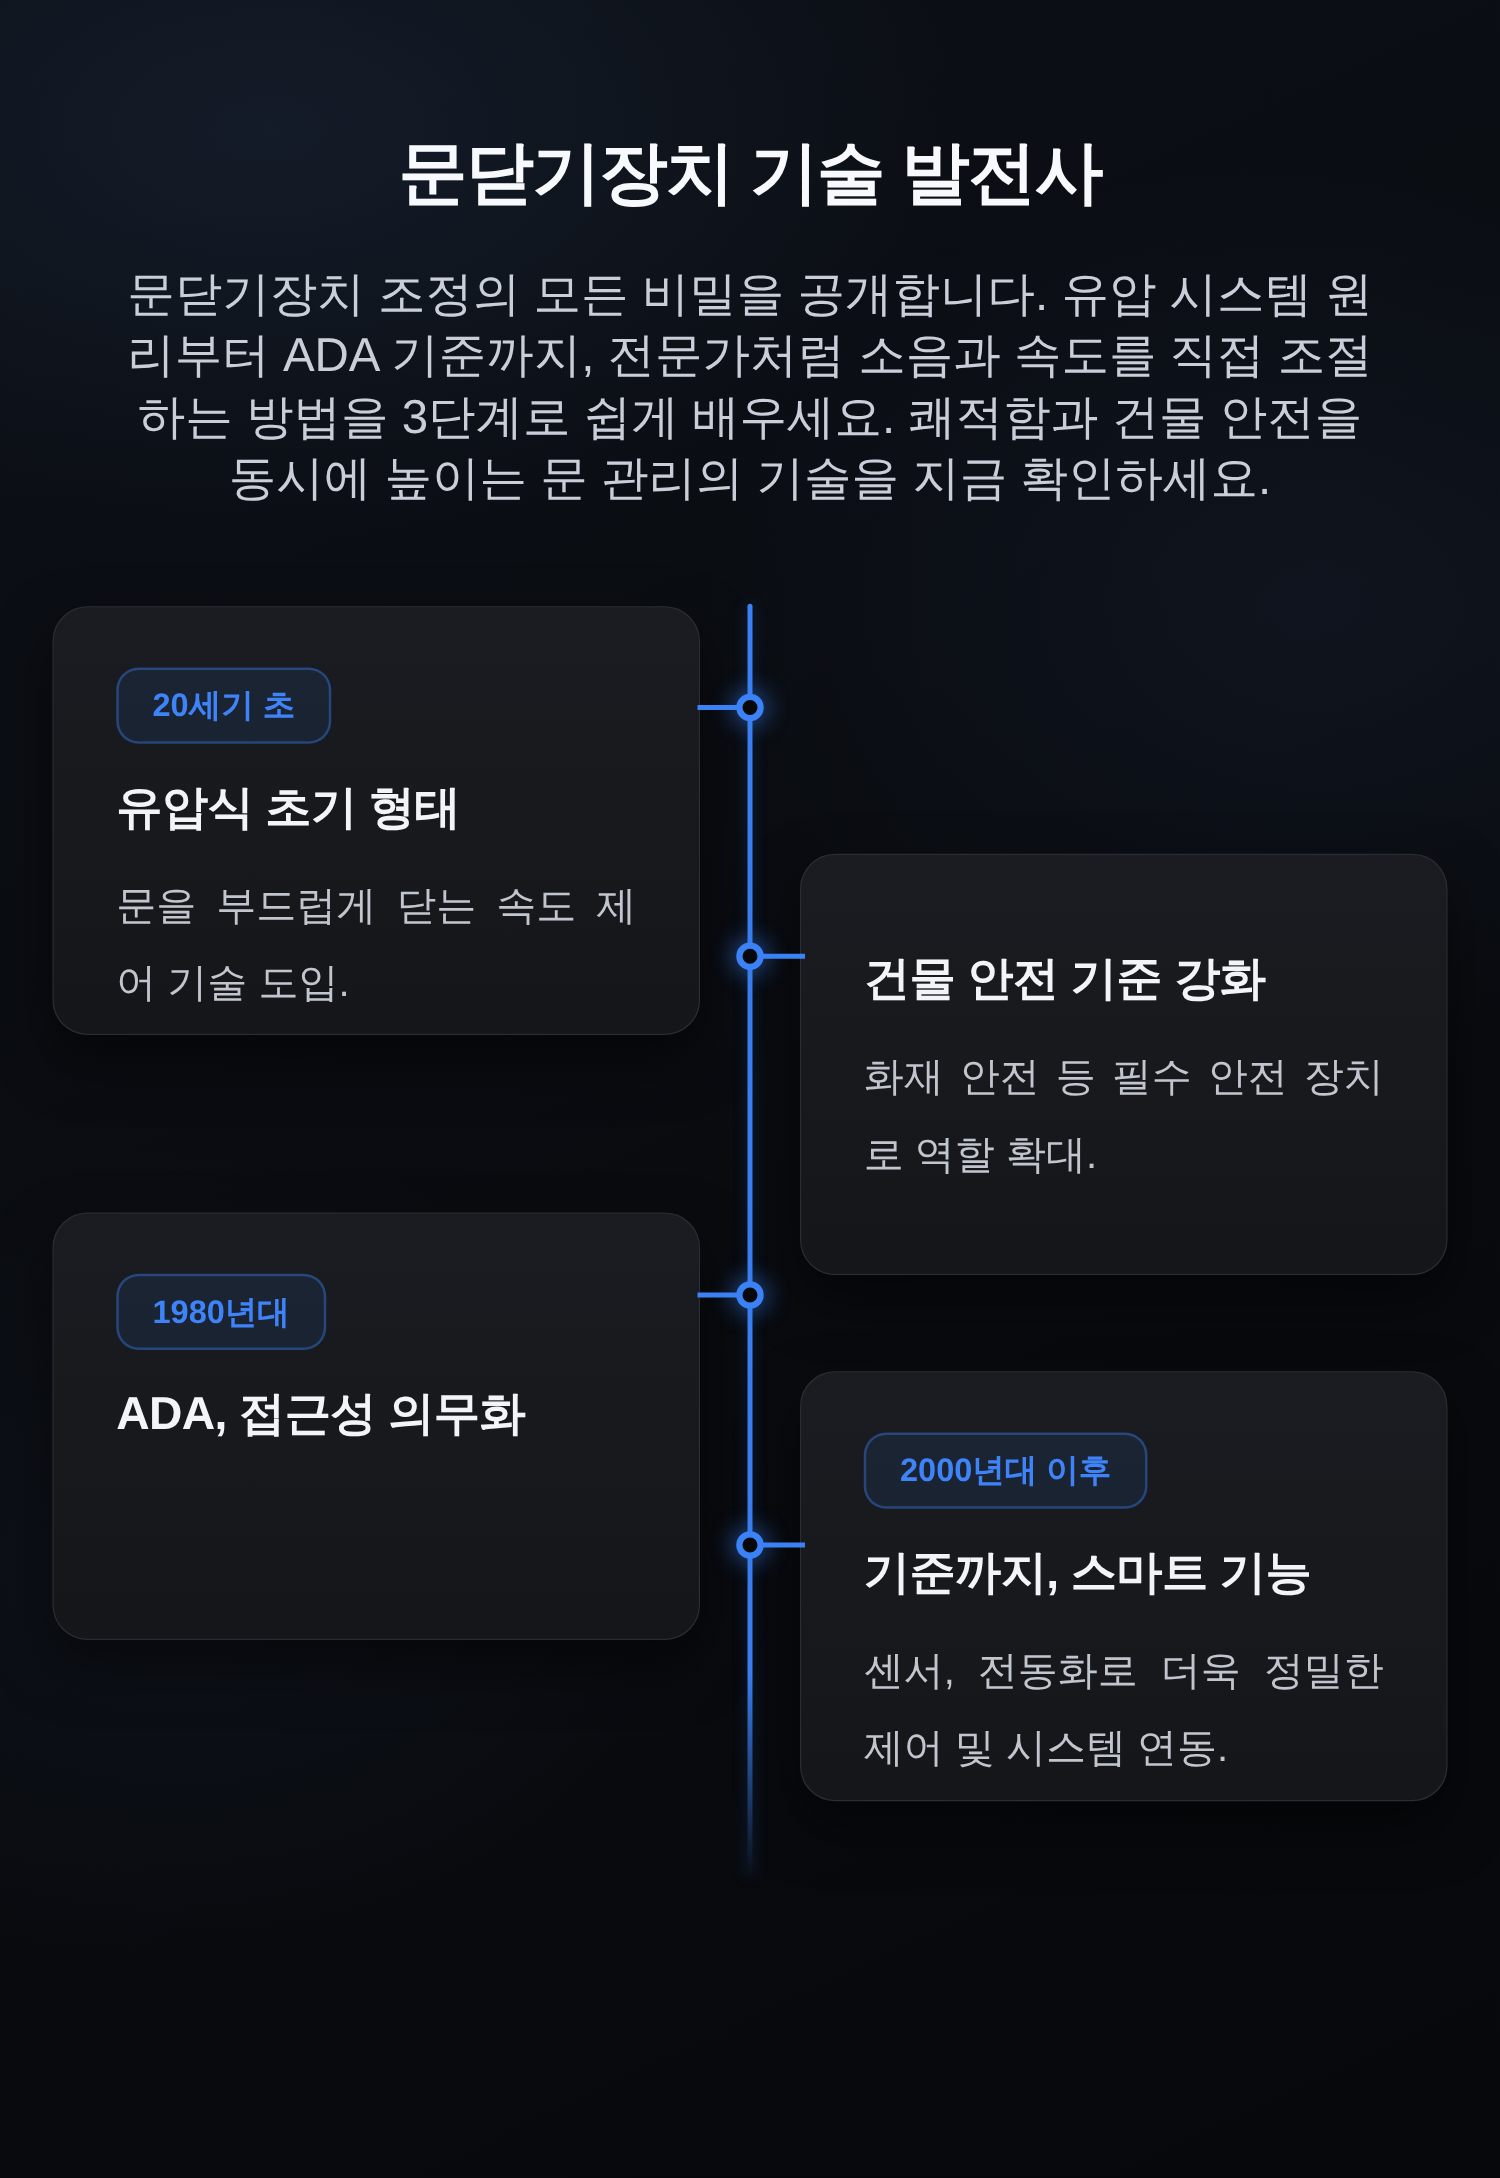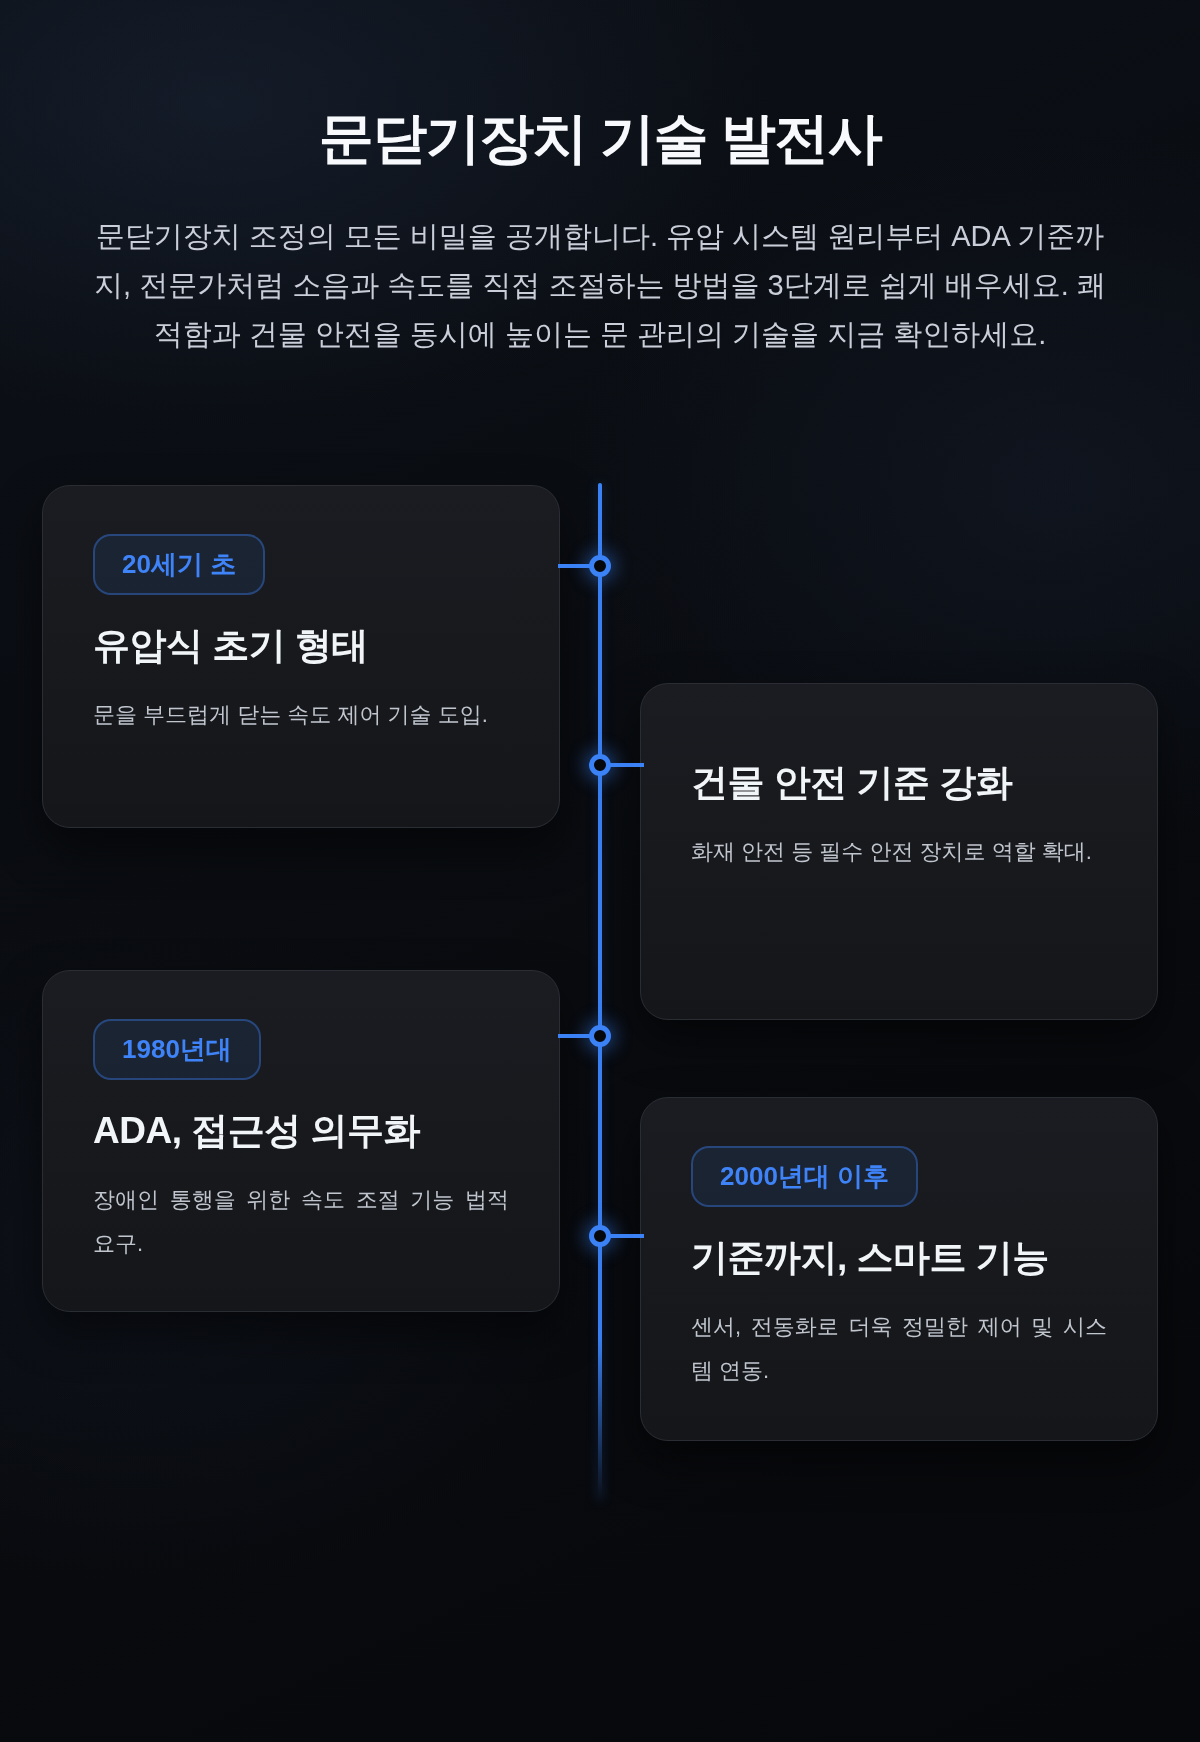--- a/index.html
+++ b/index.html
@@ -22,21 +22,21 @@
   .hero h1 {
     position:absolute; top:102px; left:0; width:100%;
     text-align:center;
     font-size:55px; font-weight:800; letter-spacing:-1.5px;
     color:#f7f9fc;
   }
   .hero .sub {
     position:absolute; top:212px; left:50%; transform:translateX(-50%);
     width:1015px;
     text-align:center;
-    font-size:29px; line-height:49px; font-weight:400;
+    font-size:38px; line-height:49px; font-weight:400;
     color:#c9ced8;
   }
 
   
   .tl-line {
     position:absolute; left:598px; top:483px;
     width:4px; height:1018px;
     background:linear-gradient(to bottom, #3b82f6 0%, #3b82f6 84%, rgba(59,130,246,0.03) 100%);
     border-radius:2px;
     box-shadow:0 0 12px rgba(59,130,246,0.28);
@@ -83,21 +83,21 @@
     background:rgba(59,130,246,0.09);
     border:2px solid rgba(59,130,246,0.38);
   }
   .card h3 {
     margin-top:26px;
     font-size:37px; font-weight:700; letter-spacing:-0.5px;
     color:#f2f5f8;
   }
   .card p {
     margin-top:22px;
-    font-size:22px; line-height:44px;
+    font-size:32px; line-height:62px;
     color:#c0c5ce;
     text-align:justify;
   }
 </style>
 </head>
 <body>
 
 <div class="page">
 
   <header class="hero">
@@ -125,21 +125,20 @@
     </article>
 
     <article class="card card1">
       <h3>건물 안전 기준 강화</h3>
       <p>화재 안전 등 필수 안전 장치로 역할 확대.</p>
     </article>
 
     <article class="card card2">
       <span class="badge">1980년대</span>
       <h3>ADA, 접근성 의무화</h3>
-      <p>장애인 통행을 위한 속도 조절 기능 법적 요구.</p>
     </article>
 
     <article class="card card3">
       <span class="badge">2000년대 이후</span>
       <h3>기준까지, 스마트 기능</h3>
       <p>센서, 전동화로 더욱 정밀한 제어 및 시스템 연동.</p>
     </article>
   </section>
 
 </div>

